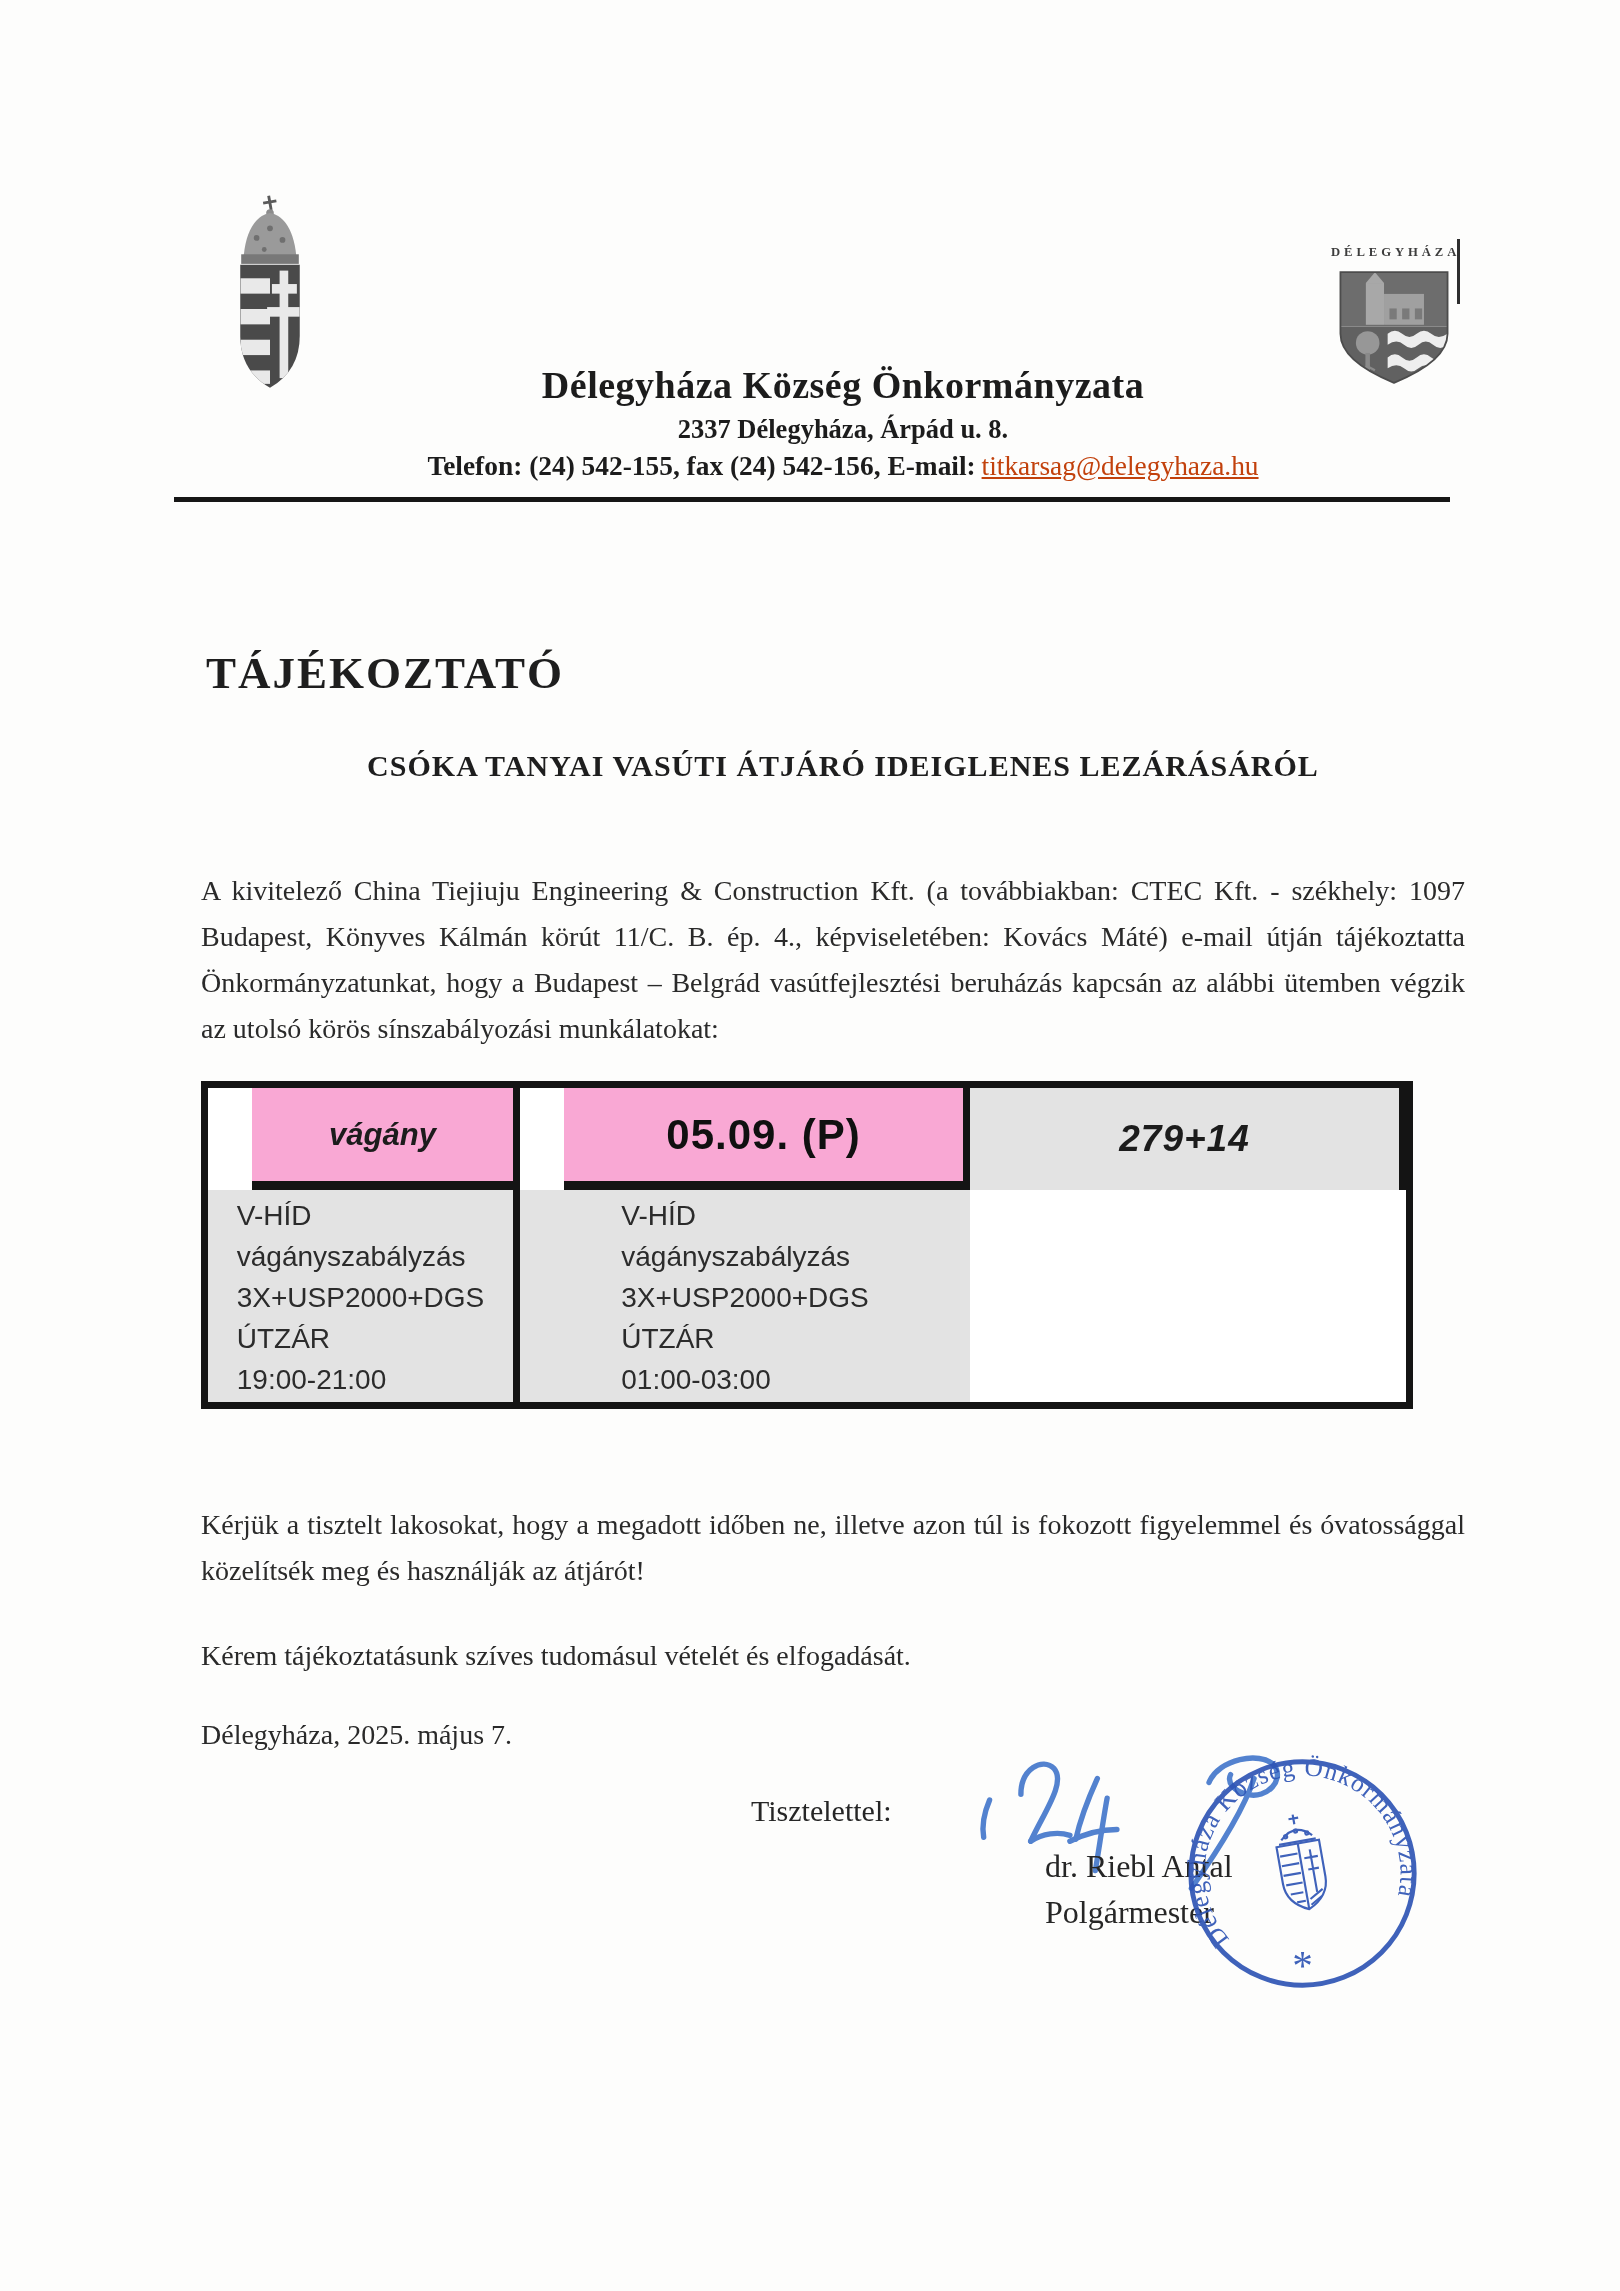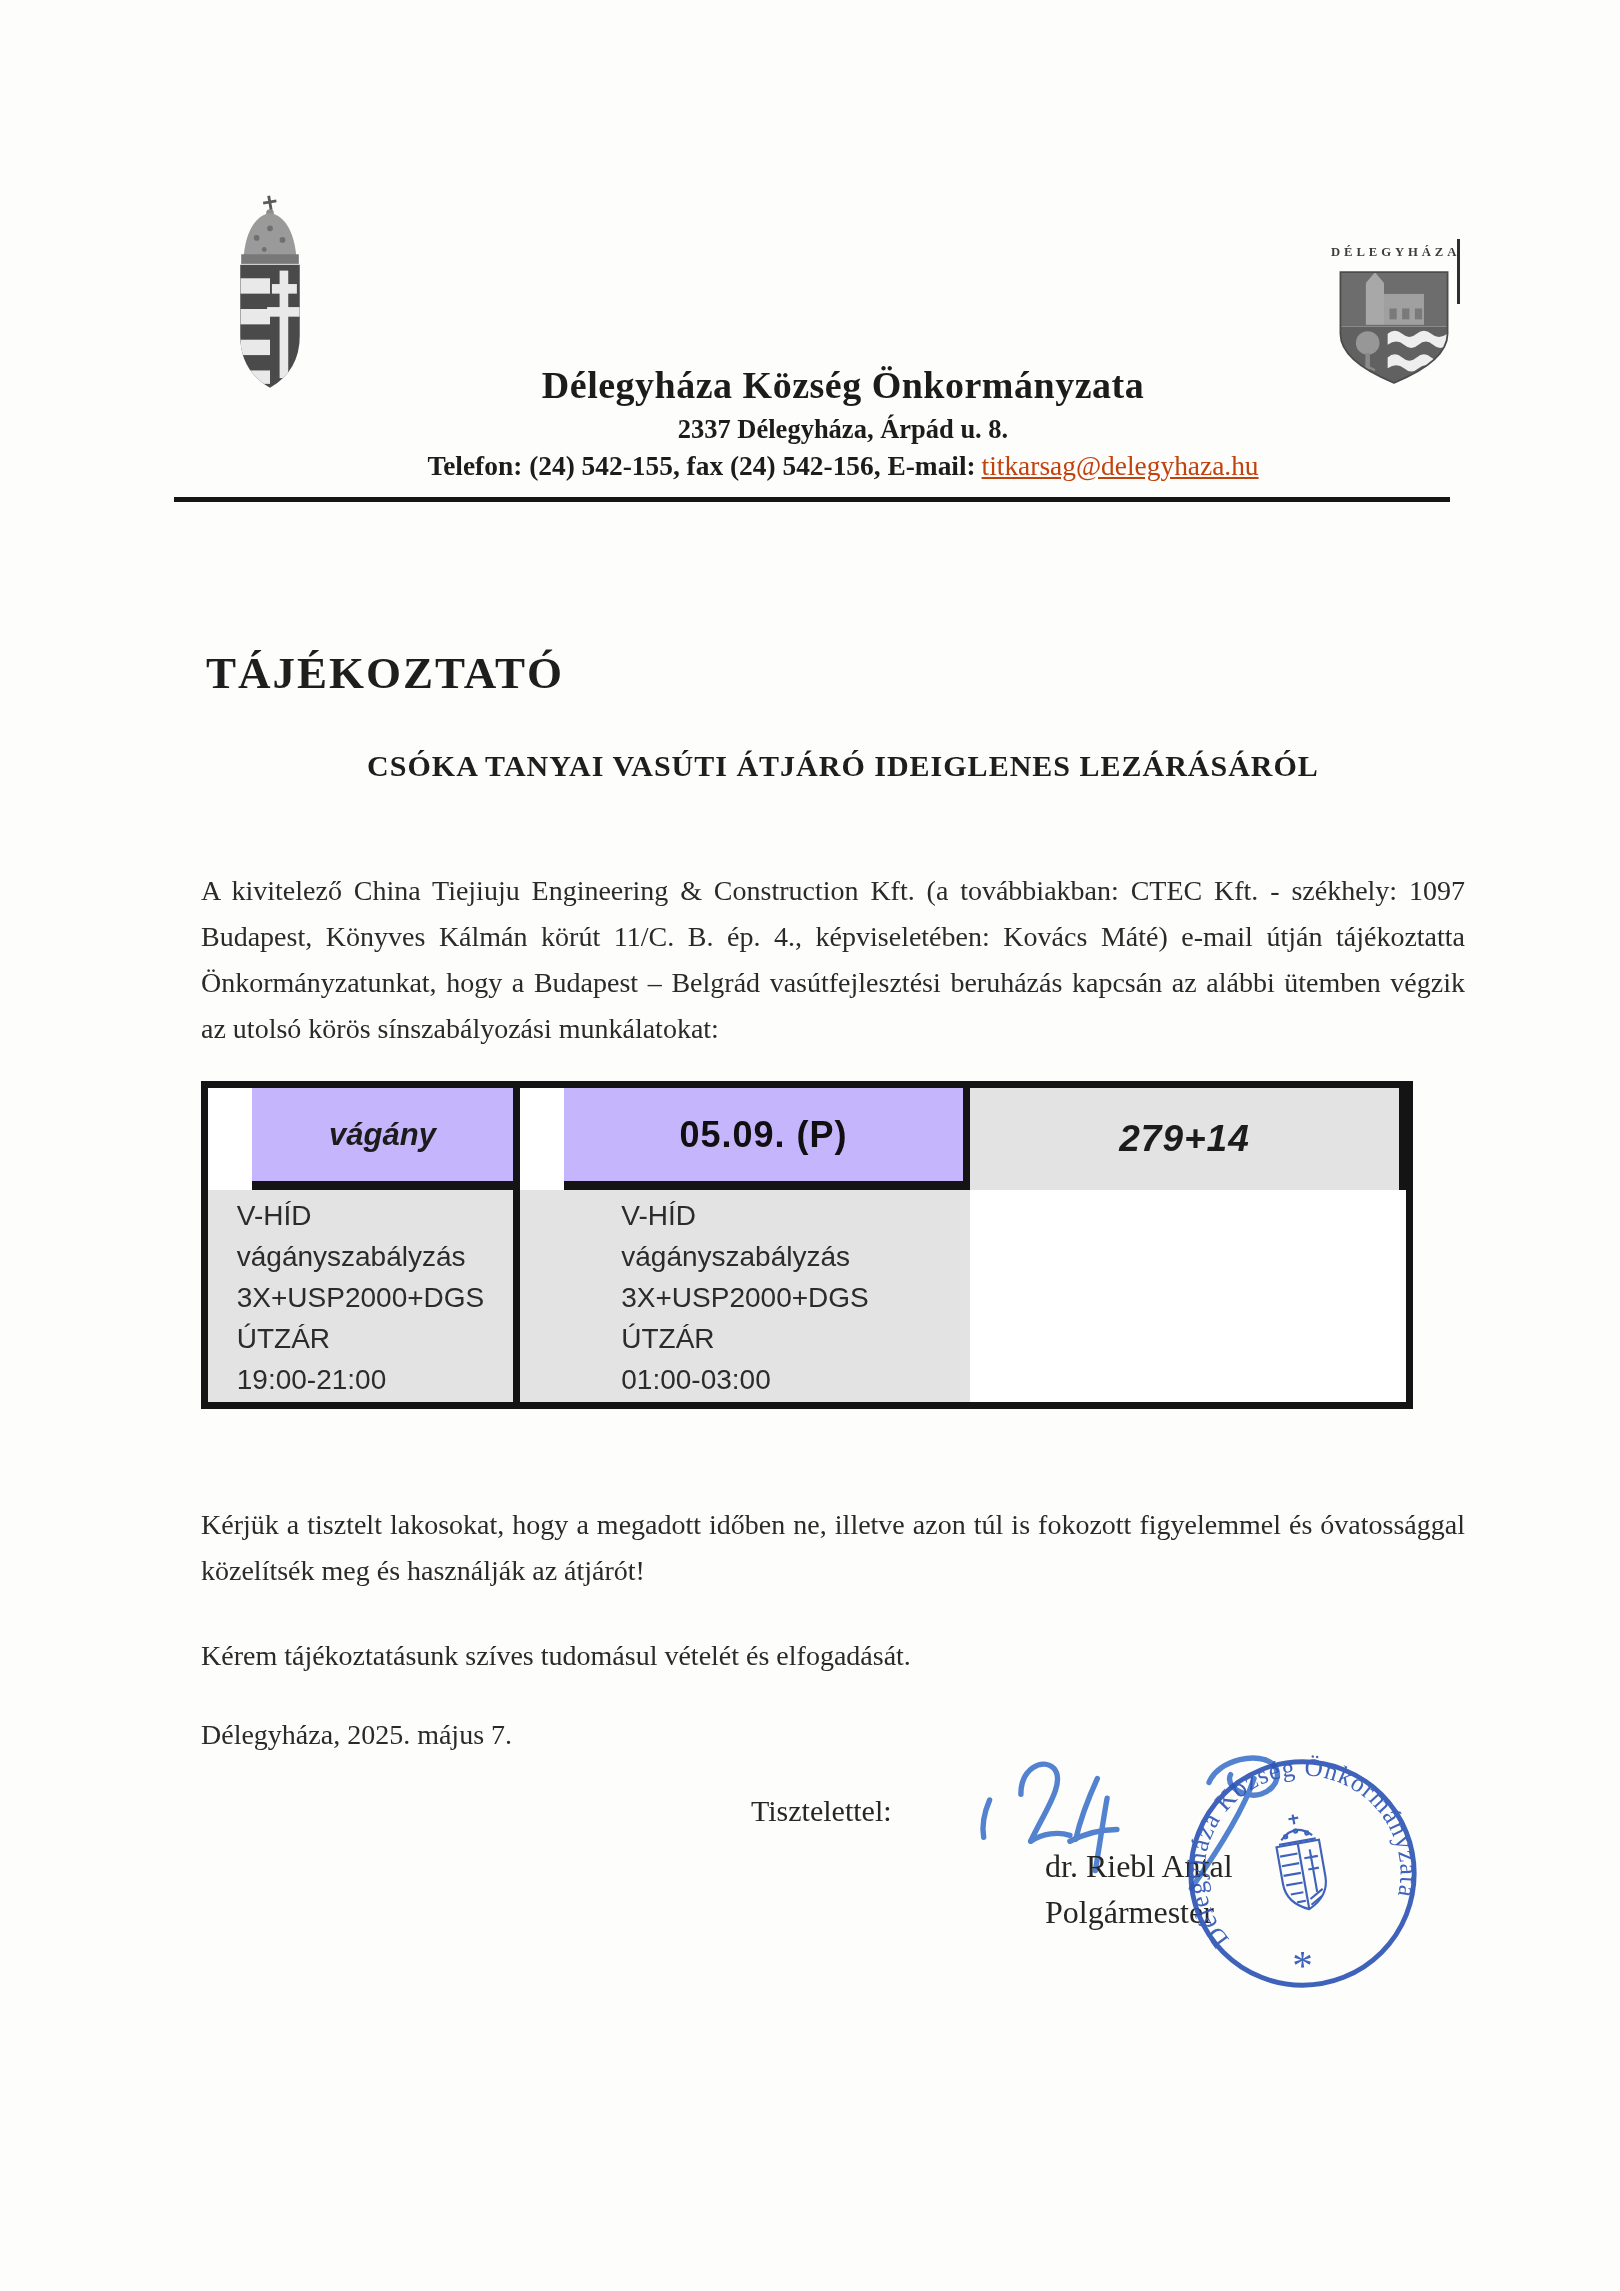--- a/index.html
+++ b/index.html
@@ -46,23 +46,23 @@
 
   
   .schedule-table{
     position:absolute;left:201px;top:1081px;width:1212px;height:328px;
     box-sizing:border-box;border:7.8px solid #141414;background:#fff;
     display:grid;grid-template-columns:312px 450px 1fr;grid-template-rows:102px 1fr;
     font-family:"Liberation Sans", sans-serif;
   }
   .tcell{display:flex;align-items:center;justify-content:center;box-sizing:border-box;}
   .tc-right{border-right:7.8px solid #141414;}
-  .th{background:#c4b5fd;border-bottom:9.8px solid #141414;margin-left:44px;}
+  .th{background:#f9a8d4;border-bottom:9.8px solid #141414;margin-left:44px;}
   .th-track{font-size:31px;font-weight:bold;font-style:italic;color:#1c1c1c;}
-  .th-date{font-size:36px;font-weight:bold;color:#101010;letter-spacing:1px;}
+  .th-date{font-size:42px;font-weight:bold;color:#101010;letter-spacing:1px;}
   .td{background:#e3e3e3;}
   .td-track{font-size:37px;font-weight:bold;color:#1c1c1c;letter-spacing:1px;font-style:italic;}
   .td-sched{font-size:28px;line-height:41px;text-align:left;white-space:pre-line;
             color:#2b2b2b;padding-top:2px;}
 
   
   .closing{position:absolute;left:751px;top:1794px;font-size:30px;color:#262626;}
   .signer{position:absolute;left:1045px;top:1843px;font-size:32px;line-height:46px;color:#262626;}
   .signature-svg{position:absolute;left:968px;top:1749px;width:338px;height:157px;}
   .stamp-svg{position:absolute;left:1182px;top:1753px;width:241px;height:241px;}

